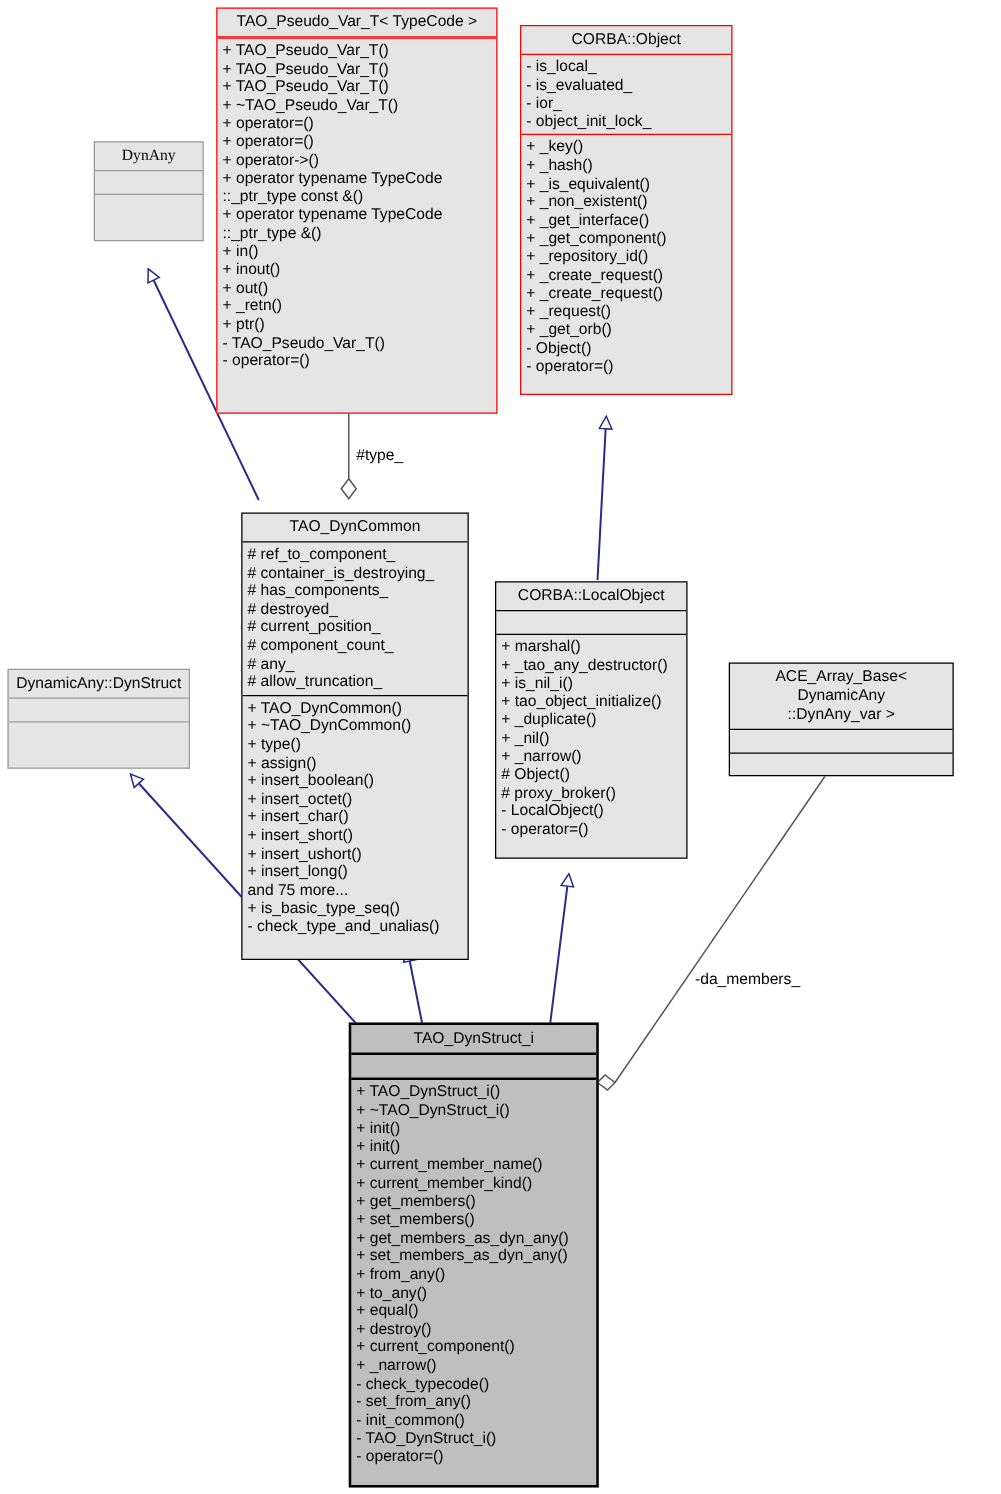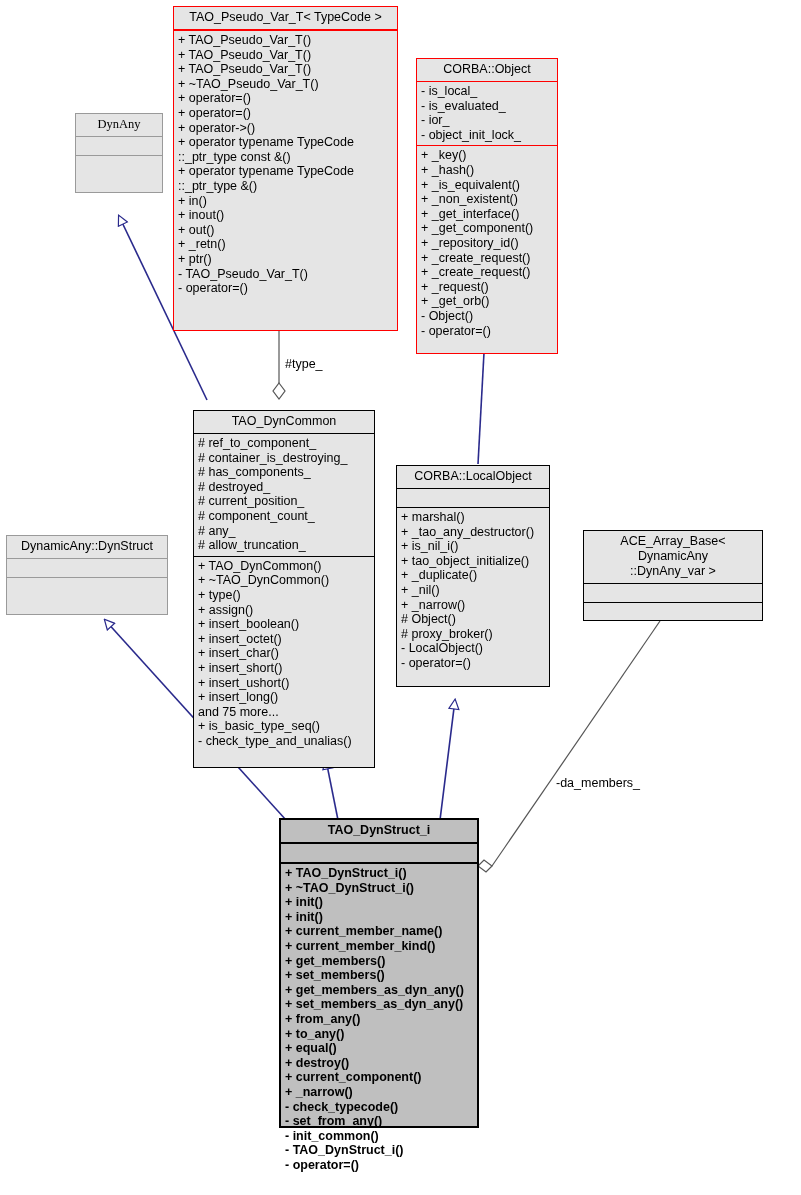--- a/index.html
+++ b/index.html
@@ -133,21 +133,21 @@
       <div class="row">+ in()</div>
       <div class="row">+ inout()</div>
       <div class="row">+ out()</div>
       <div class="row">+ _retn()</div>
       <div class="row">+ ptr()</div>
       <div class="row">- TAO_Pseudo_Var_T()</div>
       <div class="row">- operator=()</div>
     </div>
   </div>
 
-  <div class="uml-box red" style="left:416px; top:20px; width:142px; height:296px;margin-top:38px;">
+  <div class="uml-box red" style="left:416px; top:20px; width:170px; height:296px;">
     <div class="sec sec-title">CORBA::Object</div>
     <div class="divider"></div>
     <div class="sec sec-attrs">
       <div class="row">- is_local_</div>
       <div class="row">- is_evaluated_</div>
       <div class="row">- ior_</div>
       <div class="row">- object_init_lock_</div>
     </div>
     <div class="divider"></div>
     <div class="sec sec-ops">
@@ -219,38 +219,38 @@
       <div class="row">+ _duplicate()</div>
       <div class="row">+ _nil()</div>
       <div class="row">+ _narrow()</div>
       <div class="row"># Object()</div>
       <div class="row"># proxy_broker()</div>
       <div class="row">- LocalObject()</div>
       <div class="row">- operator=()</div>
     </div>
   </div>
 
-  <div class="uml-box gray" style="left:6px; top:535px; width:162px; height:80px;">
+  <div class="uml-box gray" style="left:6px; top:535px; width:146px; height:80px;">
     <div class="sec sec-title">DynamicAny::DynStruct</div>
     <div class="divider"></div>
     <div class="sec sec-attrs empty-sec"></div>
     <div class="divider"></div>
     <div class="sec sec-ops empty-sec"></div>
   </div>
 
   <div class="uml-box black" style="left:583px; top:530px; width:180px; height:91px;">
     <div class="sec sec-title">ACE_Array_Base&lt; DynamicAny
 ::DynAny_var &gt;</div>
     <div class="divider"></div>
     <div class="sec sec-attrs empty-sec"></div>
     <div class="divider"></div>
     <div class="sec sec-ops empty-sec"></div>
   </div>
 
-  <div class="uml-box black thick filled" style="left:279px; top:818px; width:200px; height:310px;font-weight:bold;">
+  <div class="uml-box black thick filled" style="left:279px; top:818px; width:200px; height:372px;">
     <div class="sec sec-title">TAO_DynStruct_i</div>
     <div class="divider"></div>
     <div class="sec sec-attrs empty-sec"></div>
     <div class="divider"></div>
     <div class="sec sec-ops">
       <div class="row">+ TAO_DynStruct_i()</div>
       <div class="row">+ ~TAO_DynStruct_i()</div>
       <div class="row">+ init()</div>
       <div class="row">+ init()</div>
       <div class="row">+ current_member_name()</div>

